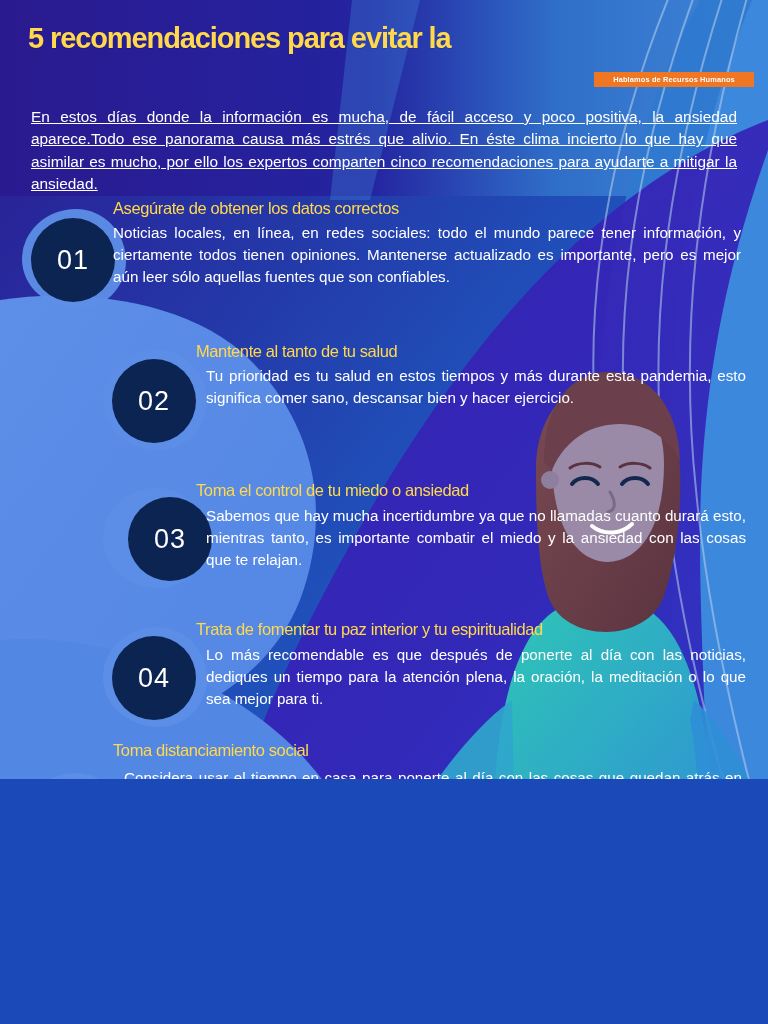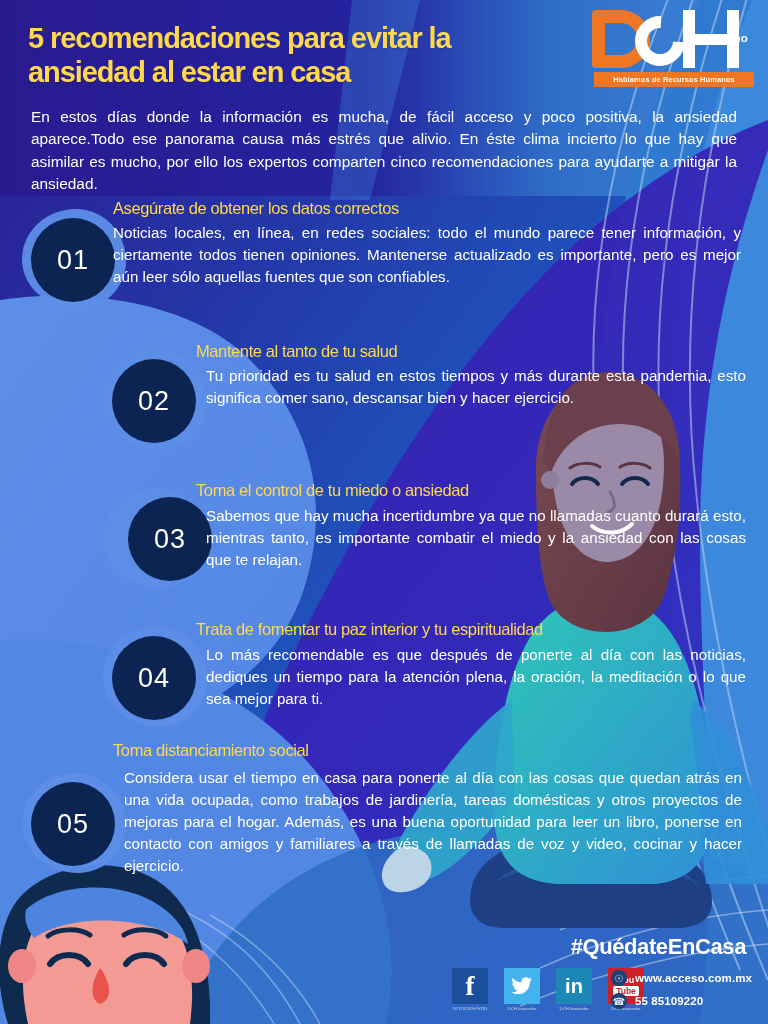--- a/index.html
+++ b/index.html
@@ -1,21 +1,21 @@
 <!DOCTYPE html>
 <html lang="es"><head>
 <meta charset="utf-8">
 <title>5 recomendaciones para evitar la ansiedad al estar en casa</title>
 <style>
   *{box-sizing:border-box;margin:0;padding:0}
   html,body{width:768px;height:1024px;overflow:hidden;background:#1b49b8;}
   body{font-family:"Liberation Sans",sans-serif;}
 
   .poster{
-    position:relative;width:768px;height:1024px;overflow:hidden;
+    position:relative;width:768px;height:779px;overflow:hidden;
     background:linear-gradient(165deg,#2a1a8f 0%,#2b2398 14%,#1e47b5 38%,#1d5ec4 60%,#2a6fc9 80%,#3f86d8 100%);
   }
 
   
   .bg{position:absolute;inset:0;overflow:hidden;}
   .bg svg{position:absolute;inset:0;width:768px;height:1024px;display:block;}
 
   
   .header{position:absolute;top:0;left:0;width:768px;height:100px;z-index:6;}
   .title{
@@ -43,21 +43,21 @@
   .knowwho b{font-weight:bold}
   .tagline{
     position:absolute;left:6px;top:66px;width:160px;height:15px;background:#ef7622;
     color:#fff;font-size:7.4px;font-weight:bold;letter-spacing:.15px;
     display:flex;align-items:center;justify-content:center;text-align:center;
   }
 
   
   .intro{
     position:absolute;left:31px;top:106px;width:706px;z-index:6;
-    color:#ffffff;font-size:15.4px;line-height:1.46;text-align:justify;
+    color:#ffffff;font-size:15.4px;line-height:1.46;text-align:justify;text-decoration:underline;
   }
 
   
   .rec{position:absolute;z-index:6;}
   .badge{
     position:absolute;width:84px;height:84px;border-radius:50%;
     background:#0c2451;color:#fff;display:flex;align-items:center;justify-content:center;
     font-size:27px;letter-spacing:1px;
   }
   .badge-halo{
@@ -247,34 +247,23 @@
         <path d="M48,936 C58,928 80,928 90,935" fill="none" stroke="#0e2a4e" stroke-width="5" stroke-linecap="round"></path>
         <path d="M124,935 C134,928 156,928 166,936" fill="none" stroke="#0e2a4e" stroke-width="5" stroke-linecap="round"></path>
         <path d="M100,968 C112,984 112,1000 100,1004 C90,1000 90,984 100,968 Z" fill="#e8534c"></path>
       </g>
     </svg>
   </div>
 
   <div class="header">
     <h1 class="title">
       <span>5 recomendaciones para evitar la</span>
-      <span>ansiedad al estar en casa</span>
     </h1>
 
     <div class="logo">
-      <div class="logo-marks">
-        <span class="logo-d"></span>
-        <span class="logo-c"></span>
-        <span class="logo-h">
-          <i class="hl"></i>
-            <i class="hr"></i>
-            <i class="hm"></i>
-        </span>
-        <span class="knowwho"><span>know</span><b>who</b></span>
-      </div>
       <div class="tagline">Hablamos de Recursos Humanos</div>
     </div>
   </div>
 
   <p class="intro">En estos días donde la información es mucha, de fácil acceso y poco positiva, la ansiedad aparece.Todo ese panorama causa más estrés que alivio. En éste clima incierto lo que hay que asimilar es mucho, por ello los expertos comparten cinco recomendaciones para ayudarte a mitigar la ansiedad.</p>
 
   <div class="rec" id="rec1">
     <span class="badge-halo"></span>
     <span class="badge">01</span>
     <h3>Asegúrate de obtener los datos correctos</h3>

